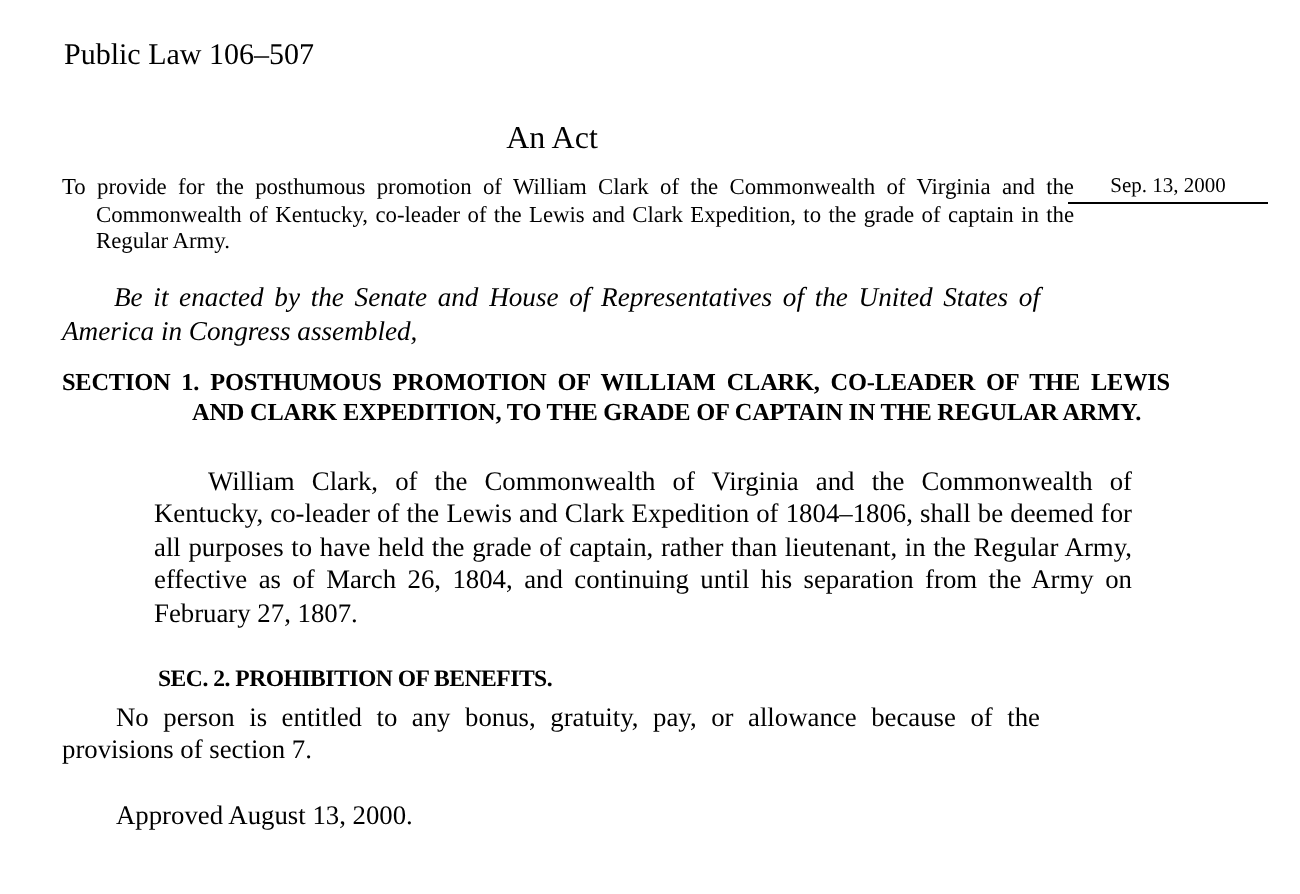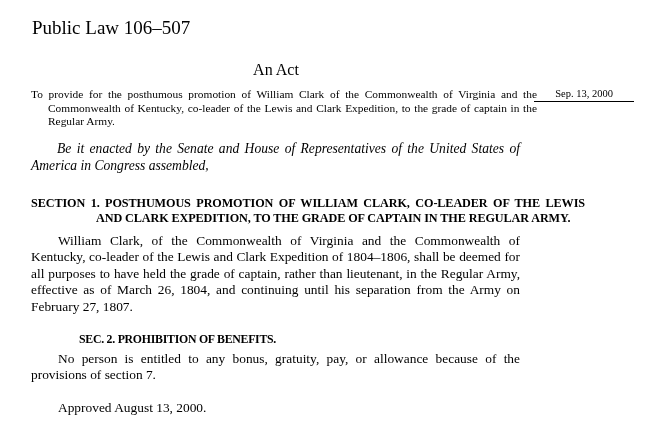--- a/index.html
+++ b/index.html
@@ -23,21 +23,21 @@
   }
 
   
   .header-block {
     position: absolute;
     left: 32px;
     top: 18px;
     width: 320px;
   }
   .header-line {
-    font-size: 19px;
+    font-size: 15px;
     line-height: 20.5px;
     white-space: nowrap;
   }
 
   
   .act-title {
     position: absolute;
     left: 32px;
     top: 60px;
     width: 488px;
@@ -105,32 +105,31 @@
   .section-heading-major {
     top: 184px;
     font-size: 12.2px;
     line-height: 14.6px;
     font-weight: bold;
     text-align: justify;
     text-justify: inter-word;
     padding-left: 65px;
     text-indent: -65px;
     letter-spacing: -0.1px;
-    margin-top: 12px;
   }
 
   
   .body-par {
     font-size: 13.4px;
     line-height: 16.4px;
     text-align: justify;
     text-justify: inter-word;
     text-indent: 27px;
   }
-  .body-par.p1 { top: 233px; }
+  .body-par.p1 { top: 233px; margin-left: 46px; }
   .body-par.p2 { top: 351px; }
 
   
   .section-heading-minor {
     top: 332px;
     font-size: 11.8px;
     line-height: 14px;
     font-weight: bold;
     letter-spacing: -0.25px;
     margin-left: 48px;

